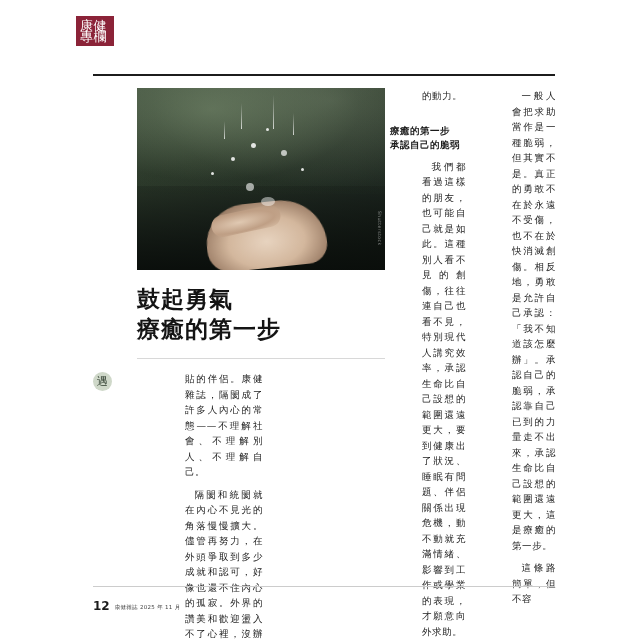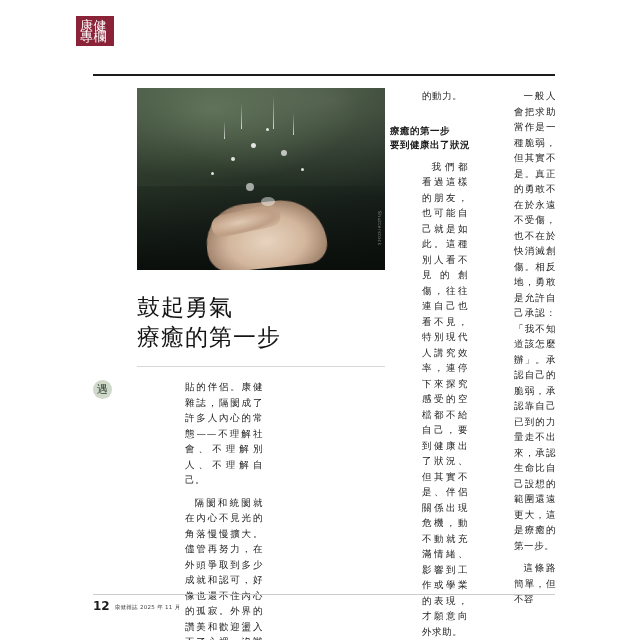--- a/index.html
+++ b/index.html
@@ -119,28 +119,28 @@
     position: absolute;
     right: 3px;
     bottom: 24px;
     color: rgba(255,255,255,0.45);
     font-size: 4.5px;
     letter-spacing: 0.5px;
     writing-mode: vertical-rl;
   }
 
   .headline {
-    margin-top: 22px;
+    margin-top: 14px;
     margin-left: 44px;
     color: #141414;
     font-family: "DejaVu Serif", "Liberation Serif", serif;
     font-size: 23px;
     line-height: 30px;
     letter-spacing: 1px;
-    font-weight: 400;
+    font-weight: 700;
   }
   .headline div { white-space: nowrap; }
 
   .hr-thin {
     margin: 14px 0 0 44px;
     width: 248px;
     height: 1px;
     background: #d8d8d8;
   }
 
@@ -203,21 +203,21 @@
   .subhead div { white-space: nowrap; }
   .right-inner { display: flex; gap: 14px; }
 
   
   .footer {
     position: absolute;
     left: 93px;
     bottom: 28px;
     width: 462px;
     border-top: 1px solid #cccccc;
-    padding-top: 5px;
+    padding-top: 13px;
     display: flex;
     align-items: flex-end;
     gap: 5px;
   }
   .folio {
     font-family: "DejaVu Sans", "Liberation Sans", sans-serif;
     font-size: 12px;
     font-weight: 700;
     color: #1b1b1b;
     line-height: 12px;
@@ -284,23 +284,23 @@
       </div>
     </div>
   </div>
 
   <div class="col-right">
     <div class="right-inner">
       <div class="rcol">
         <p>的動力。</p>
         <div class="subhead">
           <div>療癒的第一步</div>
-          <div>要到健康出了狀況</div>
+          <div>承認自己的脆弱</div>
         </div>
-        <p class="indent">我們都看過這樣的朋友，也可能自己就是如此。這種別人看不見的創傷，往往連自己也看不見，特別現代人講究效率，連停下來探究感受的空檔都不給自己，要到健康出了狀況、但其實不是、伴侶關係出現危機，動不動就充滿情緒、影響到工作或學業的表現，才願意向外求助。</p>
+        <p class="indent">我們都看過這樣的朋友，也可能自己就是如此。這種別人看不見的創傷，往往連自己也看不見，特別現代人講究效率，承認生命比自己設想的範圍還遠更大，要到健康出了狀況、睡眠有問題、伴侶關係出現危機，動不動就充滿情緒、影響到工作或學業的表現，才願意向外求助。</p>
       </div>
       <div class="rcol">
         <p class="indent">一般人會把求助當作是一種脆弱，但其實不是。真正的勇敢不在於永遠不受傷，也不在於快消滅創傷。相反地，勇敢是允許自己承認：「我不知道該怎麼辦」。承認自己的脆弱，承認靠自己已到的力量走不出來，承認生命比自己設想的範圍還遠更大，這是療癒的第一步。</p>
         <p class="indent">這條路簡單，但不容</p>
       </div>
     </div>
   </div>
 
   <div class="footer">
     <div class="folio">12</div>

